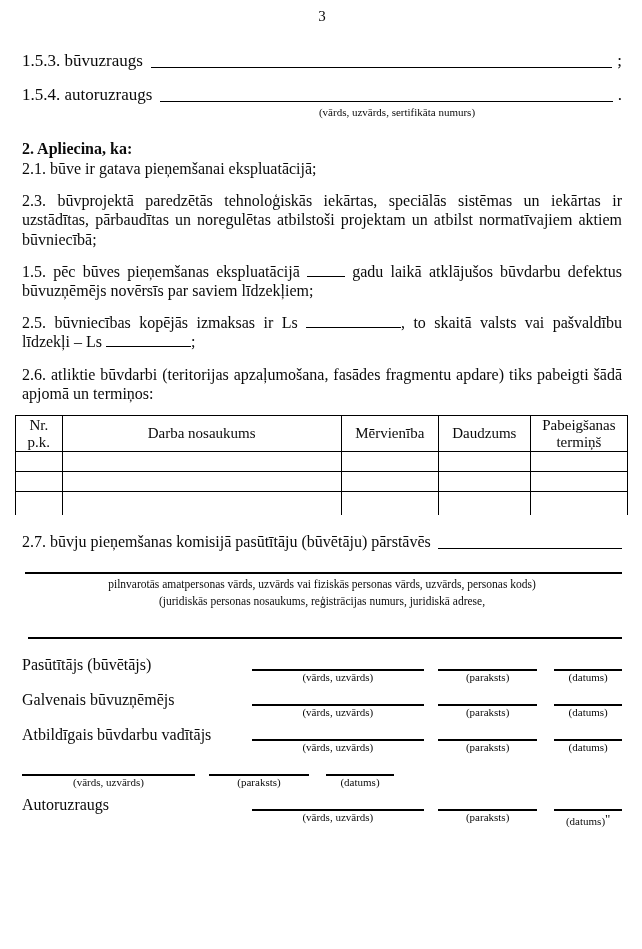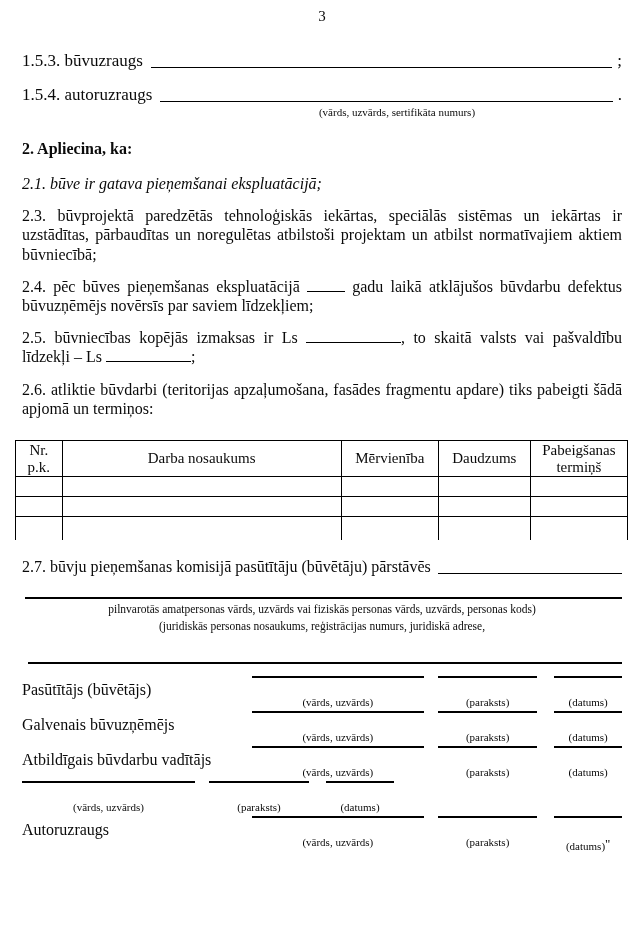--- a/index.html
+++ b/index.html
@@ -16,26 +16,26 @@
   .fieldrow { display:flex; align-items:flex-end; font-size:17px; }
   .fr1 { margin-top:25px; }
   .fr2 { margin-top:13px; }
   .fill { flex:1; border-bottom:1.5px solid #000; margin:0 5px 3px 8px; height:1em; }
   .punct { padding-bottom:0; }
   .fieldcap { font-size:11px; margin-left:145px; width:460px; text-align:center; margin-top:1px; }
 
   
   .s2head { font-weight:bold; margin-top:22px; }
   .clause { margin:13px 0 0 0; text-align:justify; line-height:1.2; }
-  .clause.first { margin-top:16px;font-style:italic; }
+  .clause.first { margin-top:1px; }
   .blank { display:inline-block; border-bottom:1px solid #000; height:14px; vertical-align:baseline; }
   .w38 { width:38px; } .w95 { width:95px; } .w85 { width:85px; }
 
   
-  table.works { border-collapse:collapse; margin:22px 0 0 -7px; width:613px; font-size:15px; table-layout:fixed; }
+  table.works { border-collapse:collapse; margin:12px 0 0 -7px; width:613px; font-size:15px; table-layout:fixed; }
   table.works th, table.works td { border:1px solid #000; padding:1px 2px; }
   table.works th { font-weight:normal; text-align:center; line-height:1.12; vertical-align:middle; }
   table.works tr.r1 td, table.works tr.r2 td { height:17px; }
   table.works tr.r3 td { height:21px; border-bottom:none; }
   .cw0 { width:46px; } .cw1 { width:276px; } .cw2 { width:96px; } .cw3 { width:91px; } .cw4 { width:96px; }
 
   
   .clause27 { display:flex; align-items:flex-end; margin-top:17px; }
   .clause27 .txt { white-space:nowrap; }
   .fill27 { flex:1; border-bottom:1.5px solid #000; margin:0 0 2px 7px; height:1em; }
@@ -44,21 +44,21 @@
   .legalcap { font-size:11.5px; text-align:center; line-height:1.45; margin-top:2px; }
 
   .hr2 { border-bottom:2px solid #000; margin-top:27px; margin-left:6px; }
 
   
   .sigs { margin-top:12px; }
   .sig-row { display:flex; align-items:flex-end; height:35px; }
   .sig-label { width:231px; padding-bottom:12px; white-space:nowrap; }
   .sig-col { display:flex; flex-direction:column; }
   .sig-col .line { border-bottom:2px solid #000; height:0; }
-  .sig-cap { font-size:11px; text-align:center; height:15px; padding-top:18px; white-space:nowrap; }
+  .sig-cap { font-size:11px; text-align:center; height:15px; padding-top:0; white-space:nowrap; }
   .c1 { width:173px; } .c2 { width:100px; margin-left:14px; } .c3 { width:68px; margin-left:17px; }
   .endquote { font-size:13px; vertical-align:2px; }
 </style>
 </head>
 <body>
 
 <div class="page">
 
   <div class="pageno">3</div>
 
@@ -73,21 +73,21 @@
     <span class="fill"></span>
     <span class="punct">.</span>
   </div>
   <div class="fieldcap">(vārds, uzvārds, sertifikāta numurs)</div>
 
   <div class="s2head">2. Apliecina, ka:</div>
 
   <p class="clause first">2.1. būve ir gatava pieņemšanai ekspluatācijā;</p>
   <p class="clause">2.3. būvprojektā paredzētās tehnoloģiskās iekārtas, speciālās sistēmas un iekārtas ir uzstādītas, pārbaudītas un noregulētas atbilstoši projektam un atbilst normatīvajiem aktiem būvniecībā;</p>
 
-  <p class="clause"><span>2.4. pēc būves pieņemšanas ekspluatācijā </span><span class="blank w38"></span><span> gadu laikā atklājušos būvdarbu defektus būvuzņēmējs novērsīs par saviem līdzekļiem;</span></p>
+  <p class="clause"><span>1.5. pēc būves pieņemšanas ekspluatācijā </span><span class="blank w38"></span><span> gadu laikā atklājušos būvdarbu defektus būvuzņēmējs novērsīs par saviem līdzekļiem;</span></p>
 
   <p class="clause"><span>2.5. būvniecības kopējās izmaksas ir Ls </span><span class="blank w95"></span><span>, to skaitā valsts vai pašvaldību līdzekļi – Ls </span><span class="blank w85"></span><span>;</span></p>
 
   <p class="clause">2.6. atliktie būvdarbi (teritorijas apzaļumošana, fasādes fragmentu apdare) tiks pabeigti šādā apjomā un termiņos:</p>
 
   <table class="works">
     <colgroup>
         <col class="cw0">
         <col class="cw1">
         <col class="cw2">

